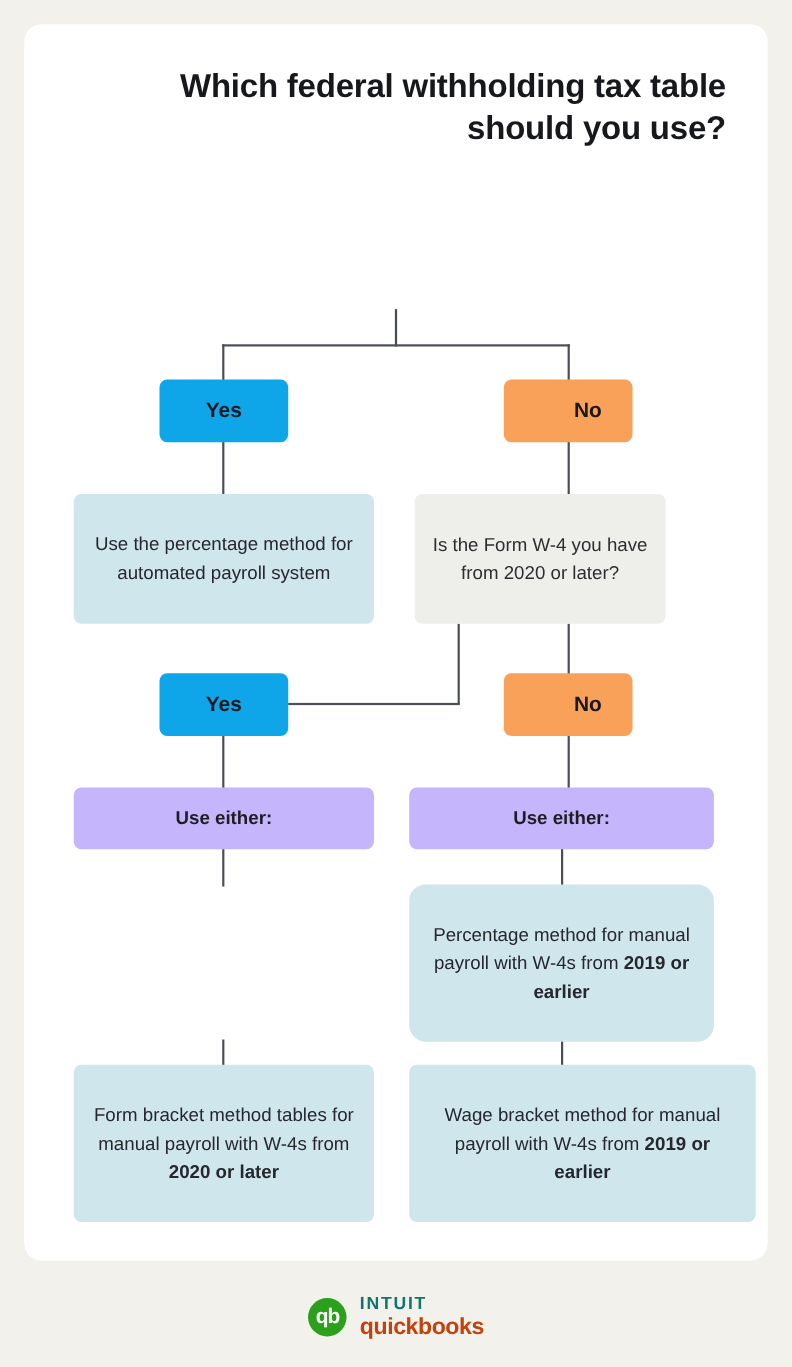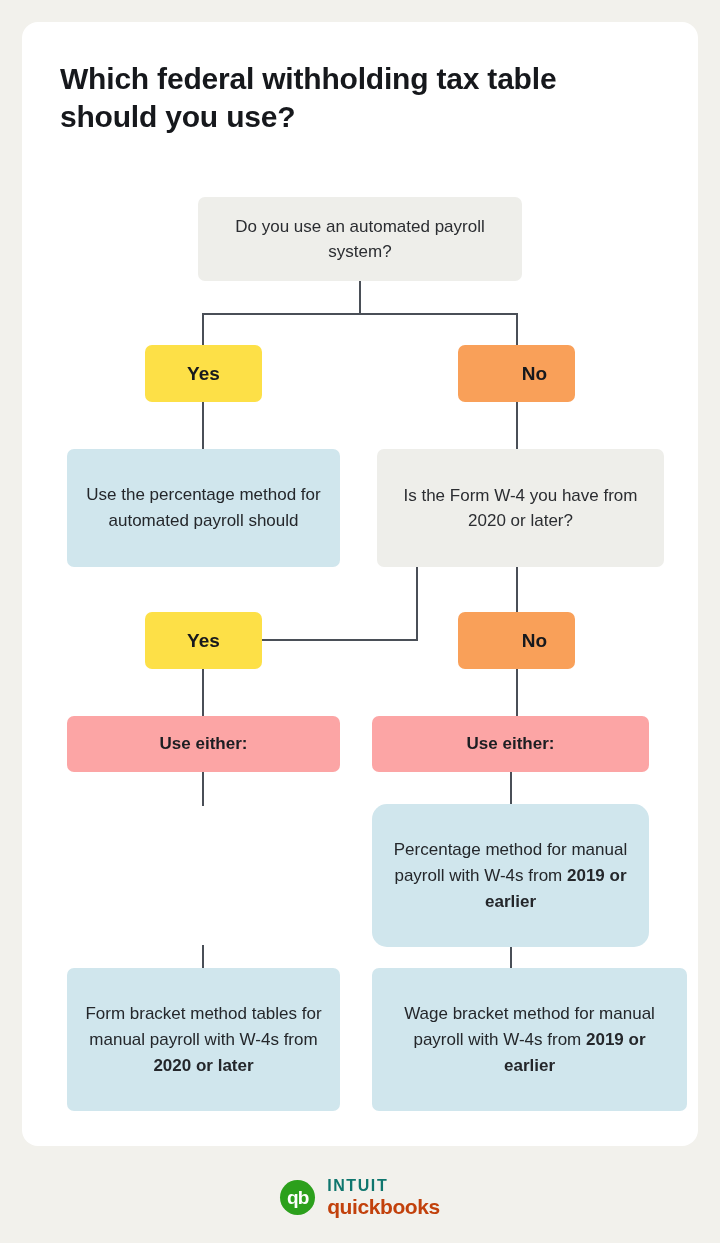--- a/index.html
+++ b/index.html
@@ -28,21 +28,21 @@
     height: 1124px;
     background: #ffffff;
     border-radius: 16px;
   }
 
   .title {
     position: absolute;
     left: 60px;
     top: 60px;
     width: 600px;
-    text-align: left;
+    text-align: right;
     font-size: 30px;
     line-height: 38px;
     font-weight: bold;
     color: #16181c;
     letter-spacing: -0.2px;
   }
 
   
   .line {
     position: absolute;
@@ -72,46 +72,46 @@
 
   .info-box {
     background: #d0e6ed;
     color: #24272b;
     font-size: 17px;
     line-height: 26px;
     padding: 10px 14px;
   }
 
   .use-either {
-    background: #fca5a5;
+    background: #c4b5fd;
     color: #1c1e22;
     font-size: 17px;
     font-weight: bold;
     padding: 25px 14px;
   }
 
   .badge {
     font-size: 19px;
     font-weight: bold;
     color: #17191d;
     border-radius: 7px;
   }
-  .badge-yes { background: #fde047; }
+  .badge-yes { background: #0ea5e9; }
   .badge-no  { background: #f9a059; padding-left: 36px; }
 
   .info-box b, .q-box b { font-weight: bold; }
 
   
   #q1       { left: 198px; top: 197px;  width: 324px; height: 84px; }
 
   #badge-yes-1 { left: 145px; top: 345px; width: 117px; height: 57px; }
   #badge-no-1  { left: 458px; top: 345px; width: 117px; height: 57px; }
 
   #use-pct  { left: 67px;  top: 449px; width: 273px; height: 118px; }
-  #q2       { left: 377px; top: 449px; width: 287px; height: 118px; }
+  #q2       { left: 377px; top: 449px; width: 228px; height: 118px; }
 
   #badge-yes-2 { left: 145px; top: 612px; width: 117px; height: 57px; }
   #badge-no-2  { left: 458px; top: 612px; width: 117px; height: 57px; }
 
   #use-either-l { left: 67px;  top: 716px; width: 273px; height: 56px; }
   #use-either-r { left: 372px; top: 716px; width: 277px; height: 56px; }
 
   #pct-left   { left: 67px;  top: 804px; width: 273px; height: 143px; }
   #pct-right  { left: 372px; top: 804px; width: 277px; height: 143px; border-radius: 15px; }
 
@@ -188,27 +188,26 @@
   <div class="line v" style="left:202px; top:668px; height:50px;"></div>
 
   <div class="line v" style="left:516px; top:668px; height:50px;"></div>
 
   <div class="line v" style="left:202px; top:771px; height:35px;"></div>
   <div class="line v" style="left:202px; top:945px; height:25px;"></div>
 
   <div class="line v" style="left:510px; top:771px; height:35px;"></div>
   <div class="line v" style="left:510px; top:945px; height:25px;"></div>
 
-  <div class="node q-box" id="q1">Do you use an automated payroll system?</div>
 
   <div class="node badge badge-yes" id="badge-yes-1">Yes</div>
 
   <div class="node badge badge-no" id="badge-no-1">No</div>
 
-  <div class="node info-box" id="use-pct">Use the percentage method for automated payroll should</div>
+  <div class="node info-box" id="use-pct">Use the percentage method for automated payroll system</div>
 
   <div class="node q-box" id="q2">Is the Form W-4 you have from 2020 or later?</div>
 
   <div class="node badge badge-yes" id="badge-yes-2">Yes</div>
 
   <div class="node badge badge-no" id="badge-no-2">No</div>
 
   <div class="node use-either" id="use-either-l">Use either:</div>
 
   <div class="node use-either" id="use-either-r">Use either:</div>

